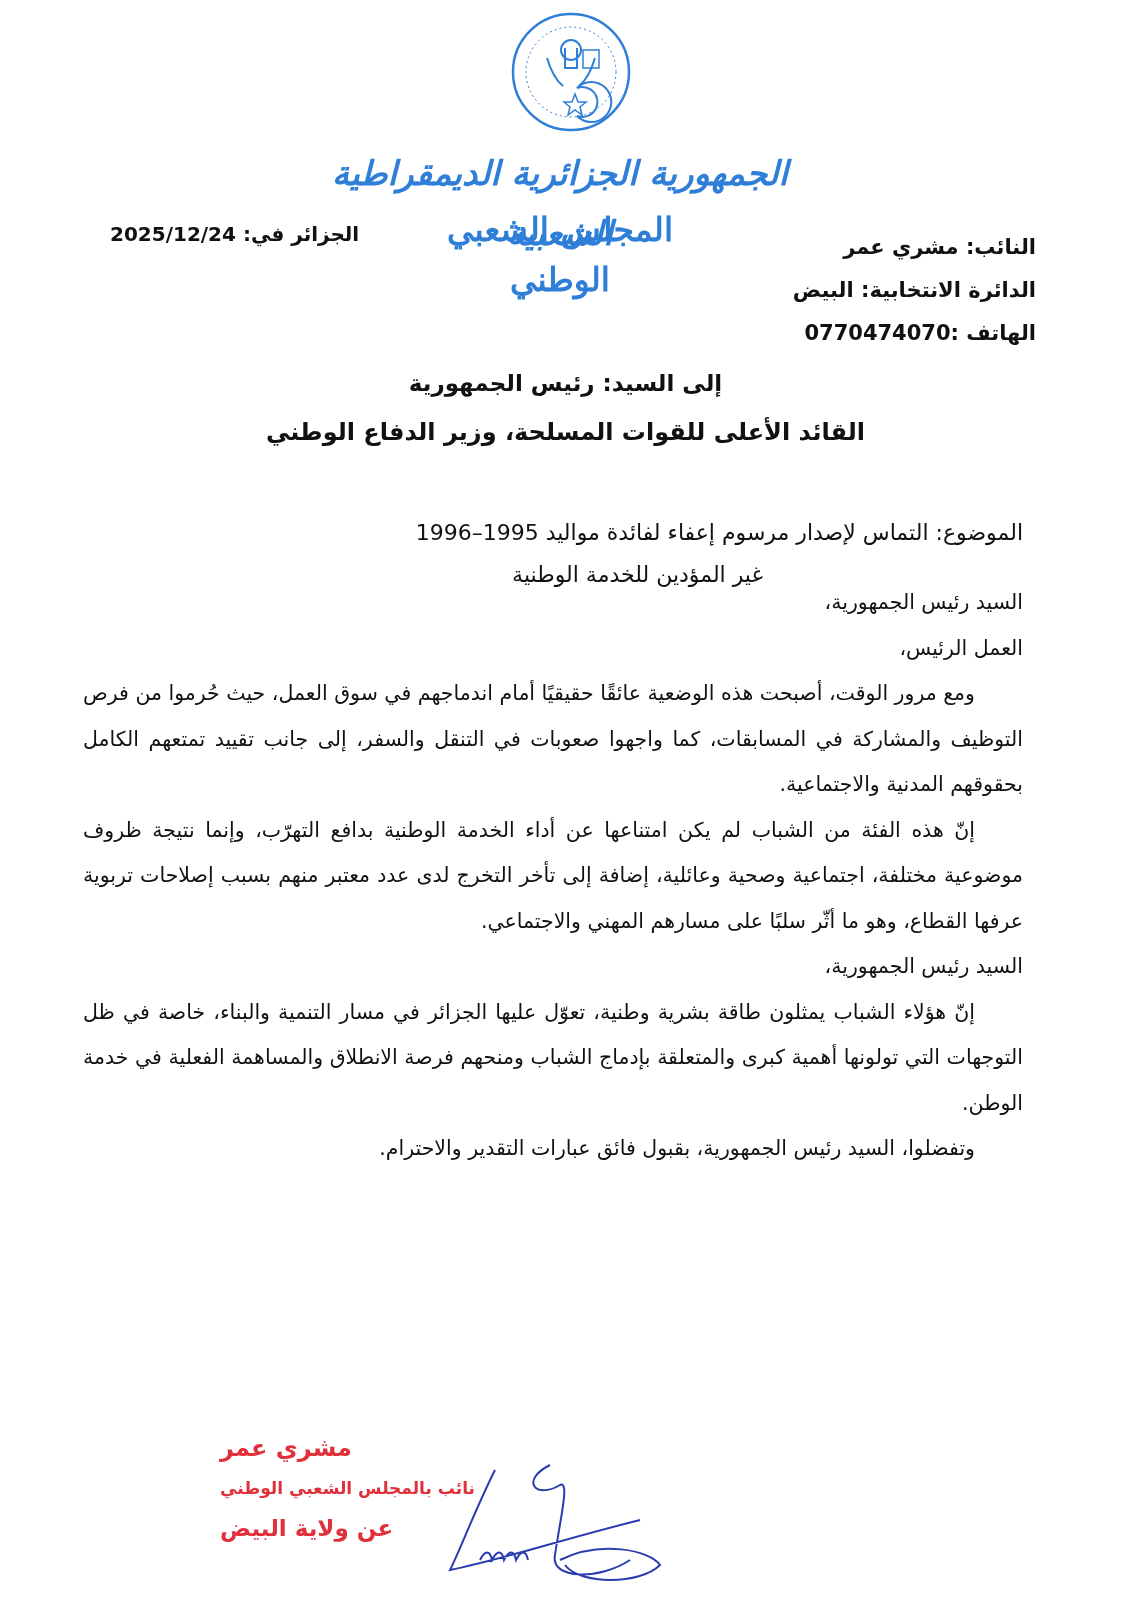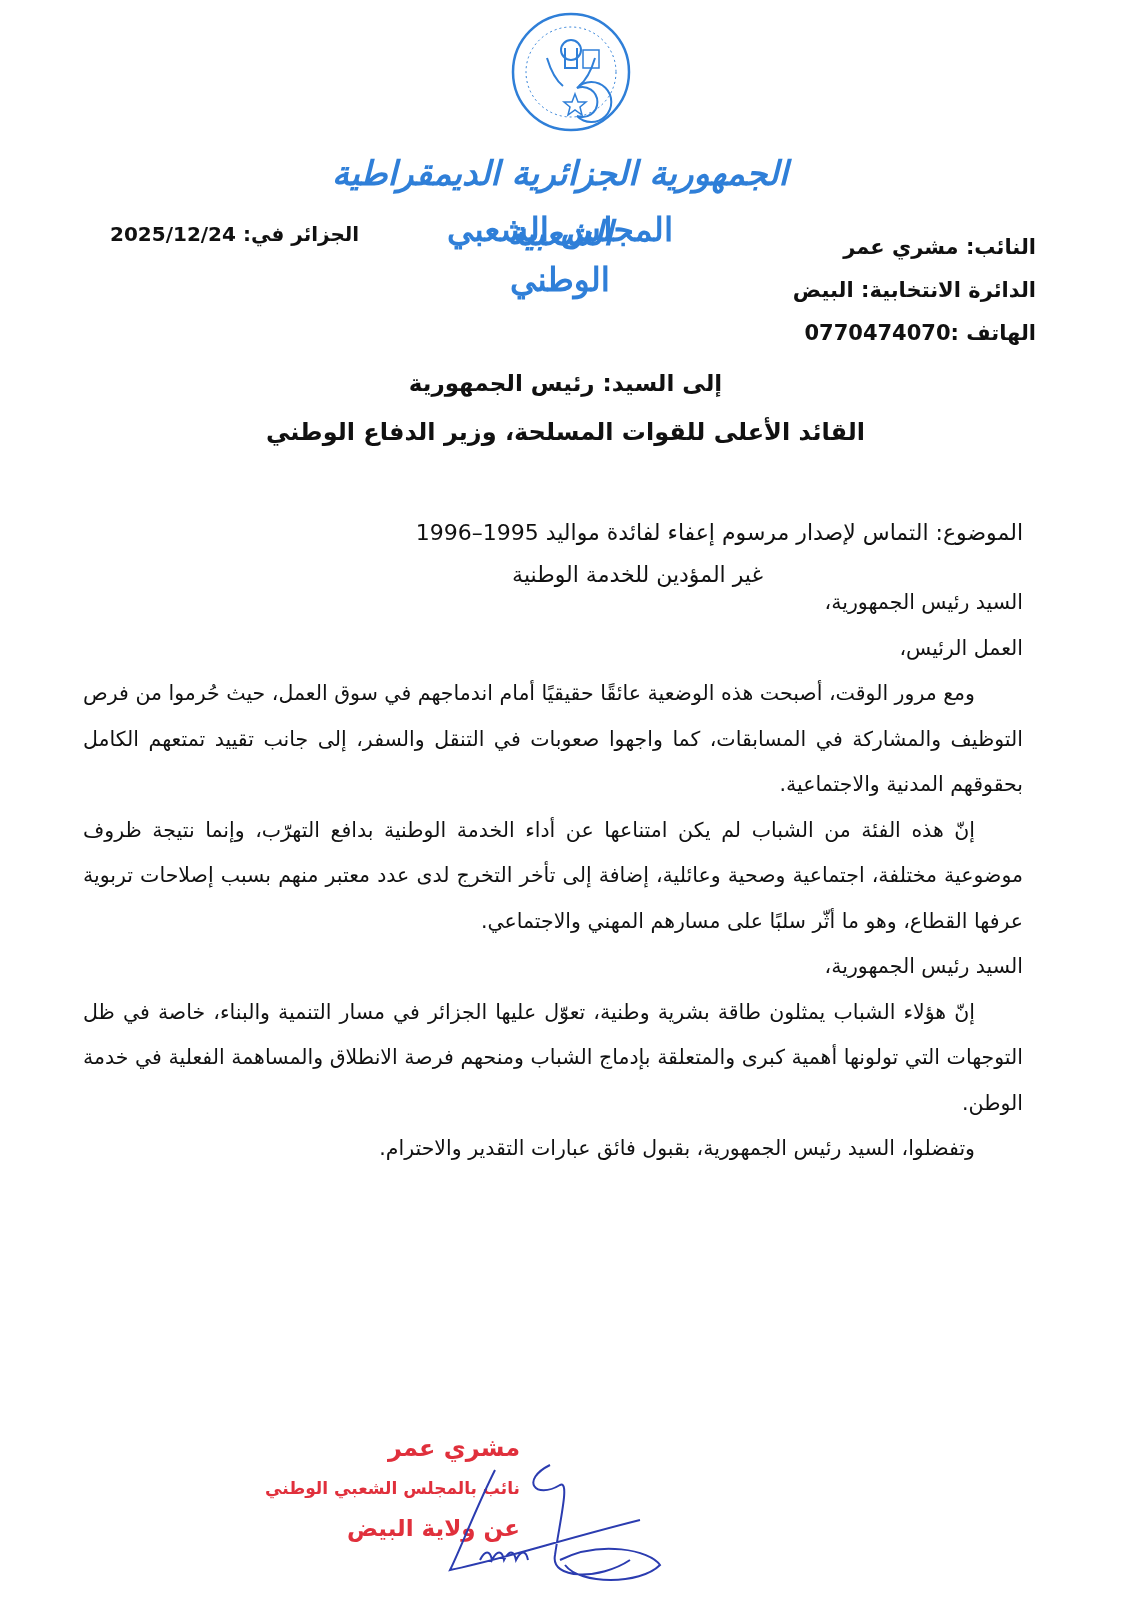--- a/index.html
+++ b/index.html
@@ -39,21 +39,21 @@
   .subject .line2 { display: block; padding-right: 260px; }
   .body-text {
     position: absolute; right: 108px; top: 580px; width: 940px; direction: rtl; text-align: justify;
     font-size: 20.5px; line-height: 45.5px;
   }
   .body-text p { margin: 0; }
   .body-text .salute { text-indent: 0; }
   .body-text .para { text-indent: 48px; text-align-last: right; }
   .closing { text-indent: 48px; }
   .stamp {
-    position: absolute; left: 220px; top: 1428px; width: 300px; direction: rtl; text-align: right;
+    position: absolute; left: 220px; top: 1428px; width: 300px; direction: rtl; text-align: left;
     color: #e0303c; font-weight: bold;
   }
   .stamp .name { font-size: 24px; letter-spacing: 6px; line-height: 40px; }
   .stamp .role { font-size: 17px; line-height: 40px; }
   .stamp .region { font-size: 23px; letter-spacing: 3px; line-height: 40px; }
   .signature { position: absolute; left: 440px; top: 1440px; width: 240px; height: 150px; }
 </style>
 </head>
 <body>
 

